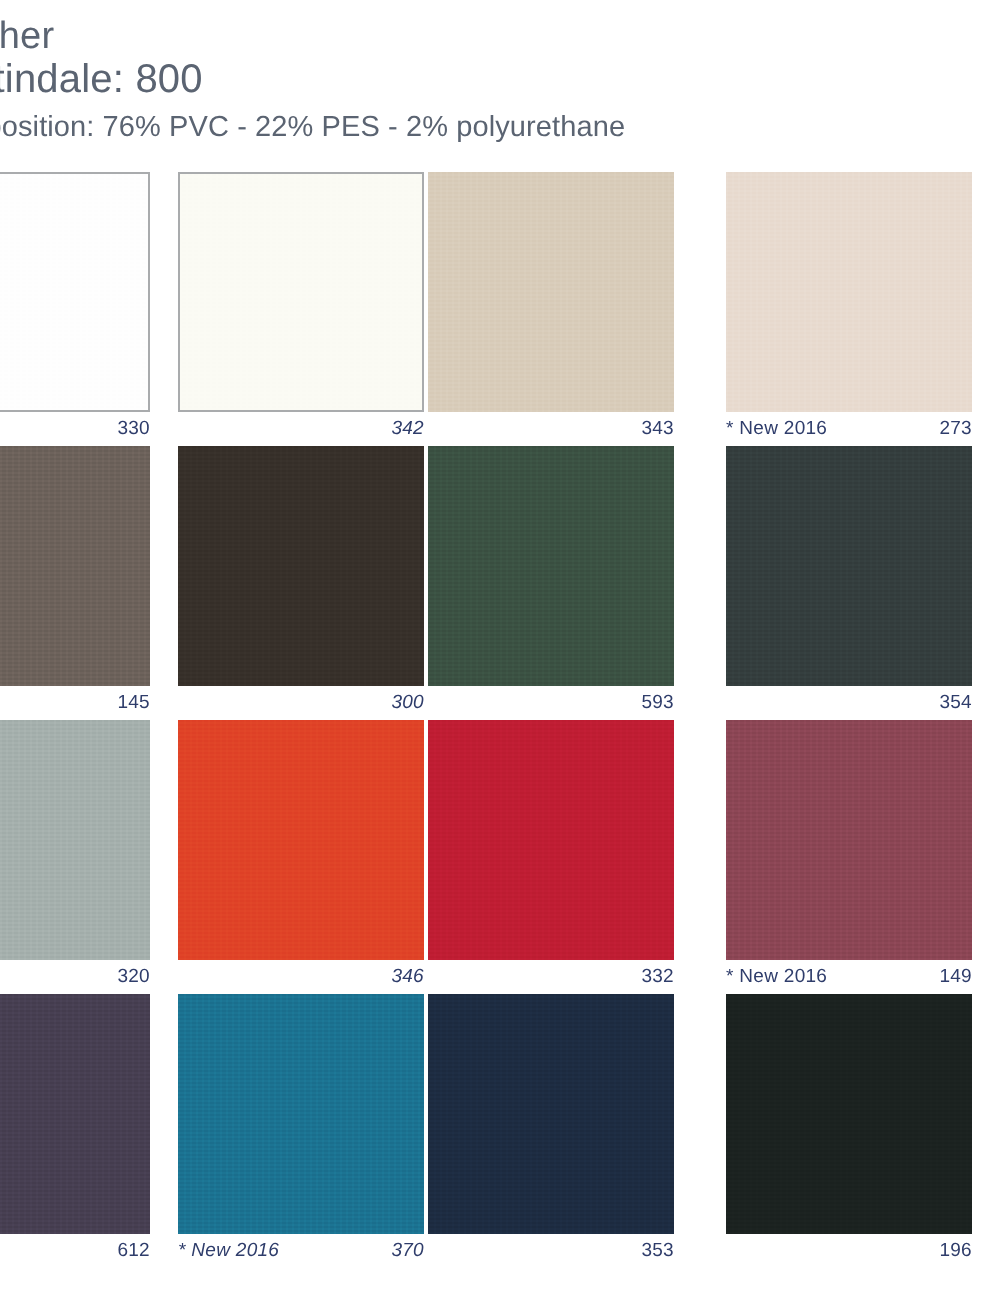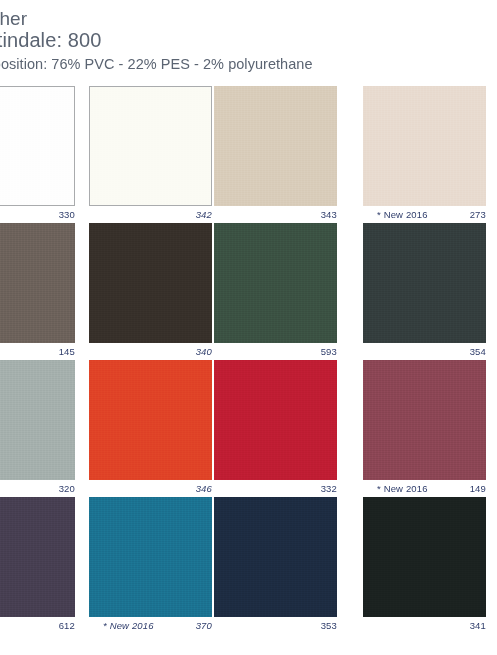--- a/index.html
+++ b/index.html
@@ -89,21 +89,21 @@
   .caption{
     position:relative;
     width:123px;
     height:15px;
     margin-top:2px;
     font-size:9.5px;
     color:#2f3d6b;
     letter-spacing:.15px;
   }
   .cap-new{
-    position:absolute;left:14px;top:1px;
+    position:absolute;left:0;top:1px;
     white-space:nowrap;
   }
   .cap-code{
     position:absolute;right:0;top:1px;
     white-space:nowrap;
   }
 </style>
 </head>
 <body>
 
@@ -144,21 +144,21 @@
     <div class="row">
       <div class="cell c0">
         <div class="swatch" style="background: rgb(109, 98, 91);"></div>
         <div class="caption">
           <span class="cap-code">145</span>
         </div>
       </div>
       <div class="cell c1">
         <div class="swatch" style="background: rgb(55, 48, 42);"></div>
         <div class="caption">
-          <span class="cap-code">340</span>
+          <span class="cap-code">300</span>
         </div>
       </div>
       <div class="cell c2">
         <div class="swatch" style="background: rgb(59, 82, 67);"></div>
         <div class="caption">
           <span class="cap-code">593</span>
         </div>
       </div>
       <div class="cell c3">
         <div class="swatch" style="background: rgb(52, 62, 62);"></div>
@@ -210,17 +210,17 @@
       </div>
       <div class="cell c2">
         <div class="swatch" style="background: rgb(29, 44, 66);"></div>
         <div class="caption">
           <span class="cap-code">353</span>
         </div>
       </div>
       <div class="cell c3">
         <div class="swatch" style="background: rgb(27, 34, 32);"></div>
         <div class="caption">
-          <span class="cap-code">341</span>
+          <span class="cap-code">196</span>
         </div>
       </div>
     </div>
   </div>
 
 </body></html>

